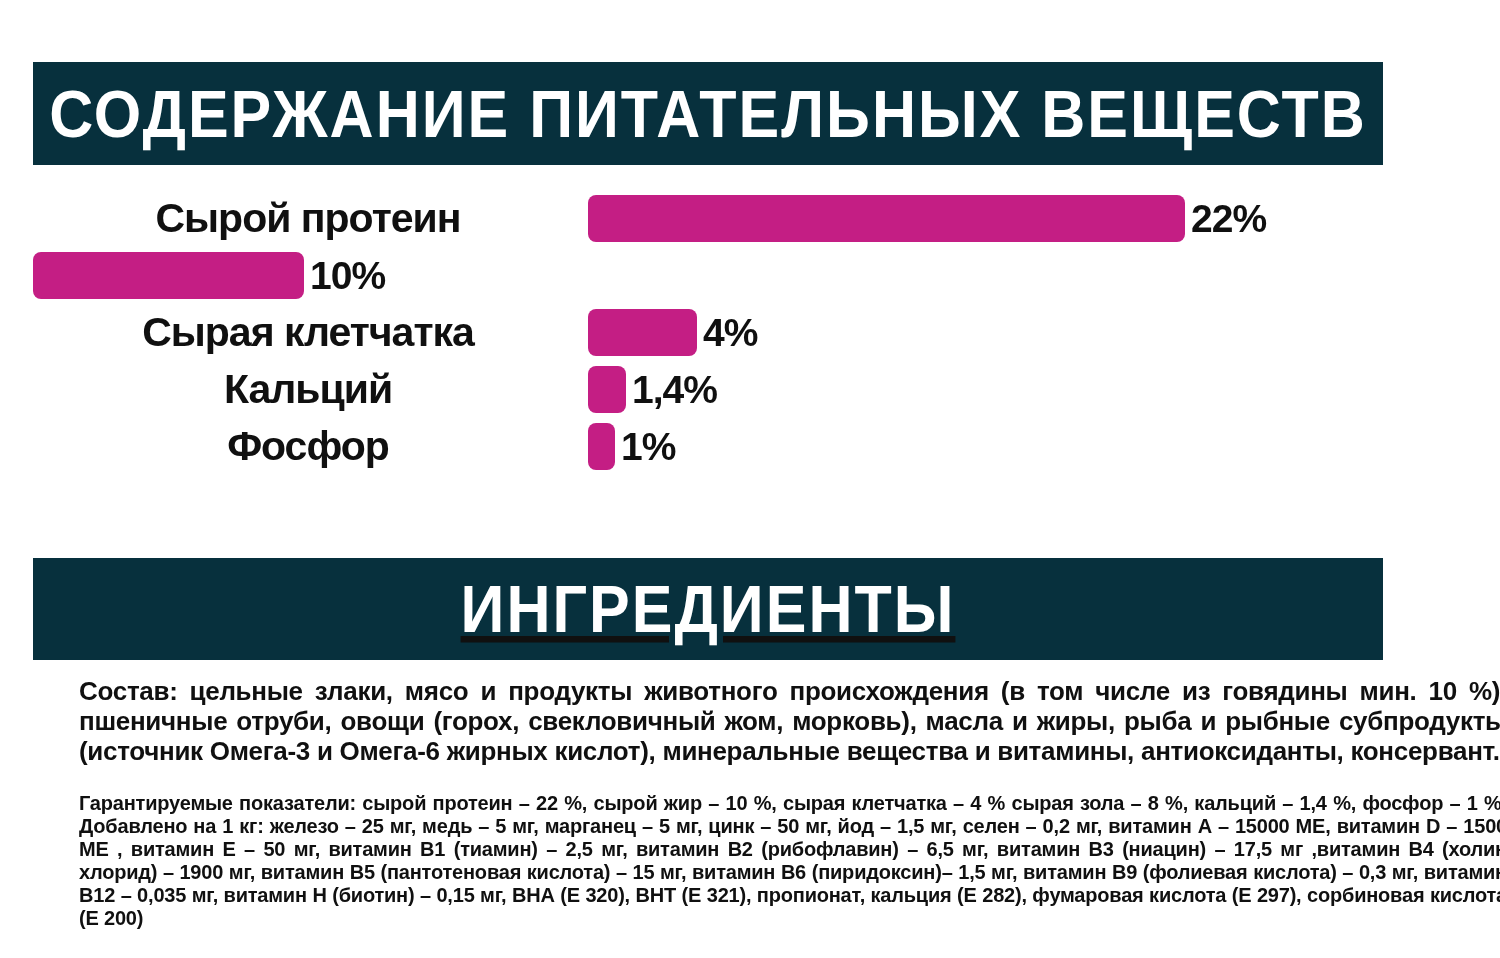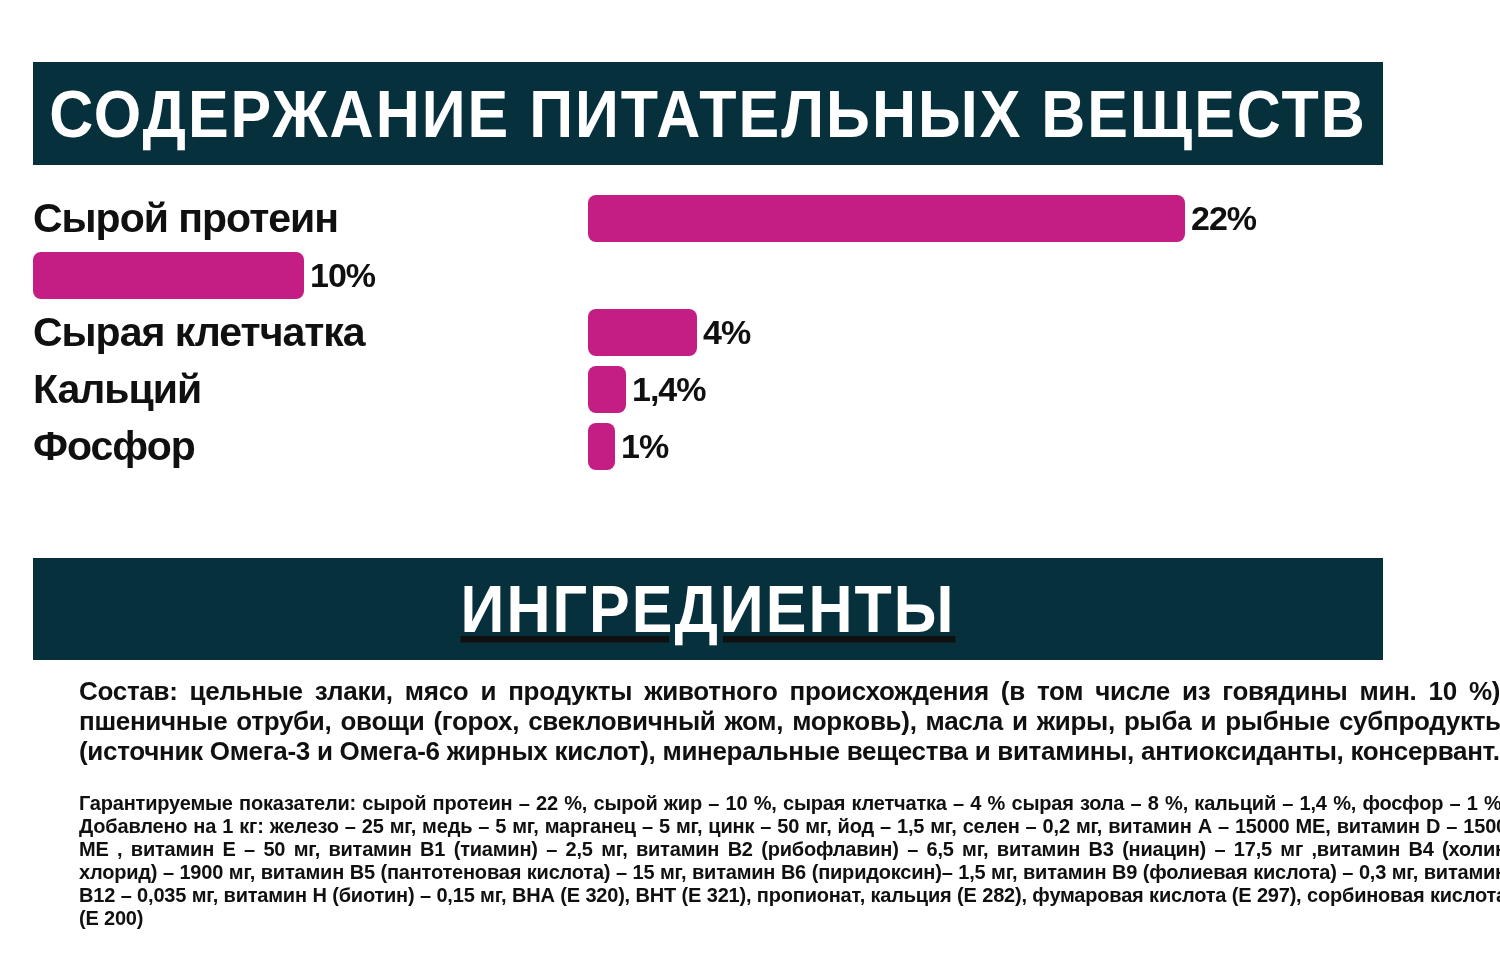--- a/index.html
+++ b/index.html
@@ -38,34 +38,34 @@
   }
   .chart-row {
     display: flex;
     align-items: center;
     height: 47px;
     margin-bottom: 10px;
   }
   .chart-row:last-child { margin-bottom: 0; }
   .bar-label {
     width: 555px;
-    text-align: left;
+    text-align: center;
     padding-right: 5px;
     font-size: 41px;
     font-weight: bold;
     letter-spacing: -1px;
     white-space: nowrap;
   }
   .bar {
     height: 47px;
     border-radius: 8px;
     flex-shrink: 0;
   }
   .bar-value {
-    font-size: 34px;
+    font-size: 39px;
     font-weight: bold;
     letter-spacing: -1px;
     margin-left: 6px;
     white-space: nowrap;
   }
   .para {
     position: absolute;
     left: 36px;
     width: 1428px;
     text-align: justify;

